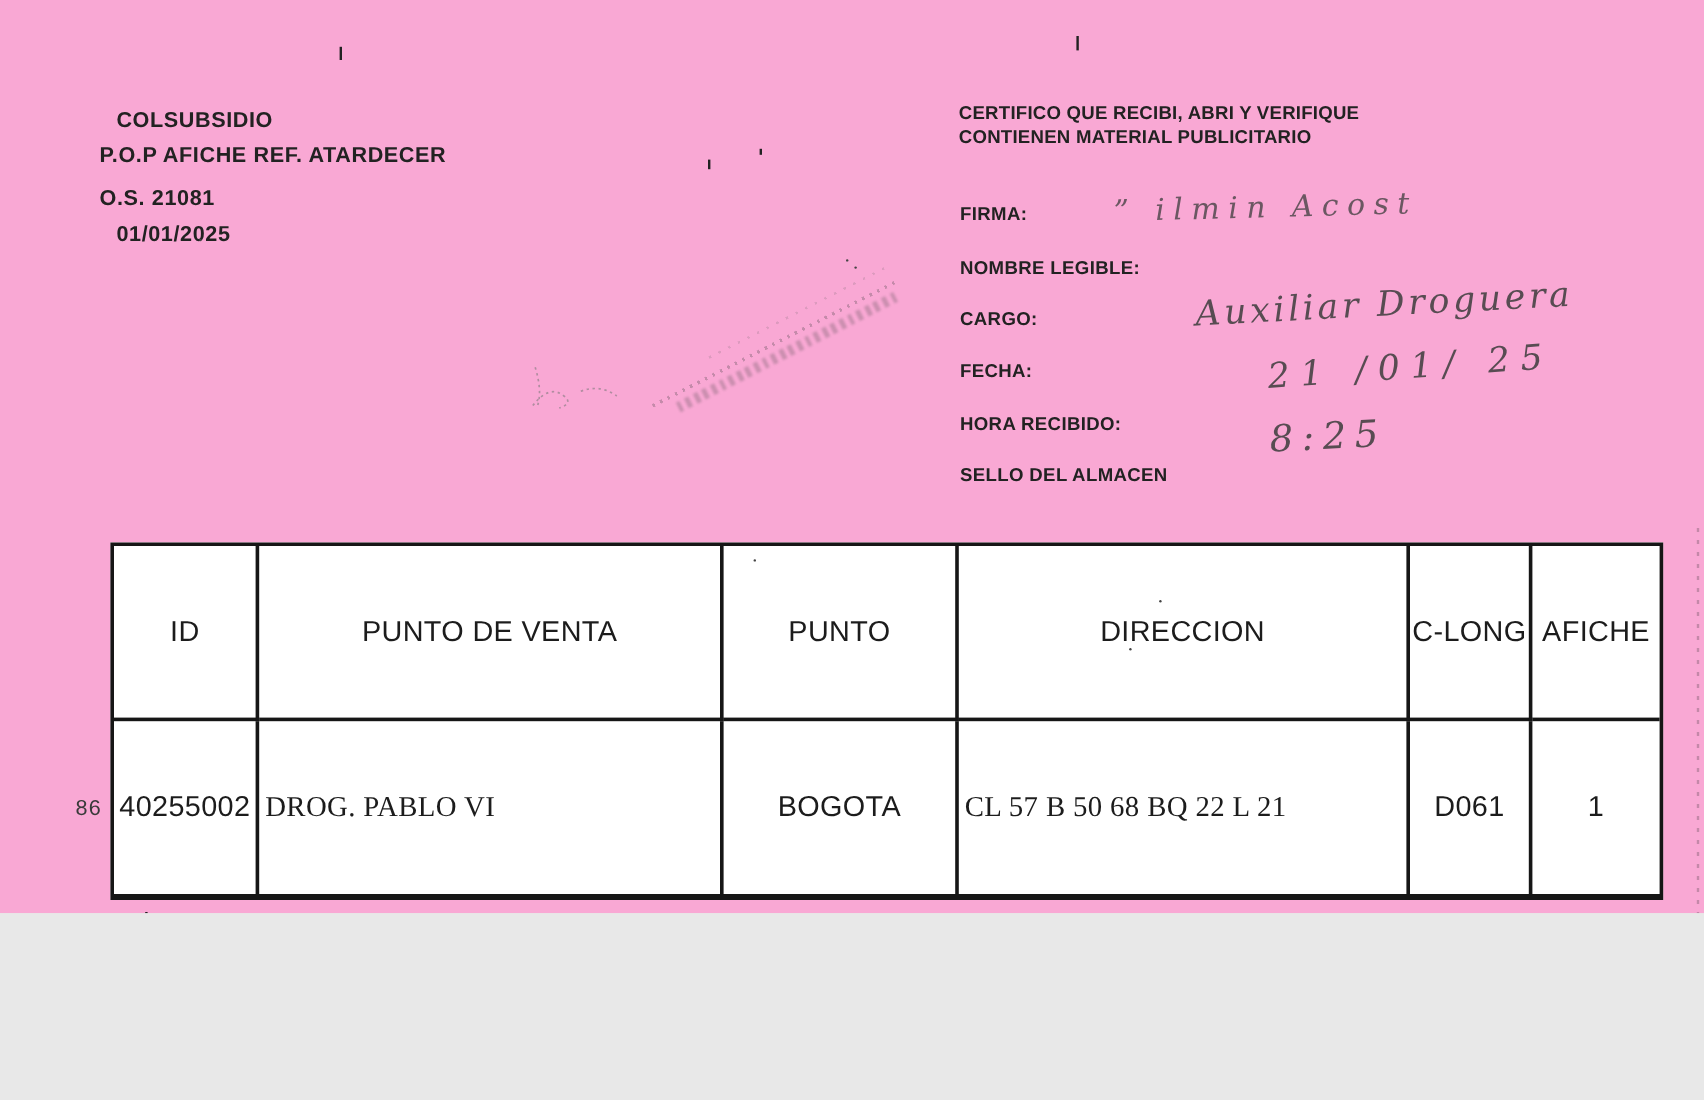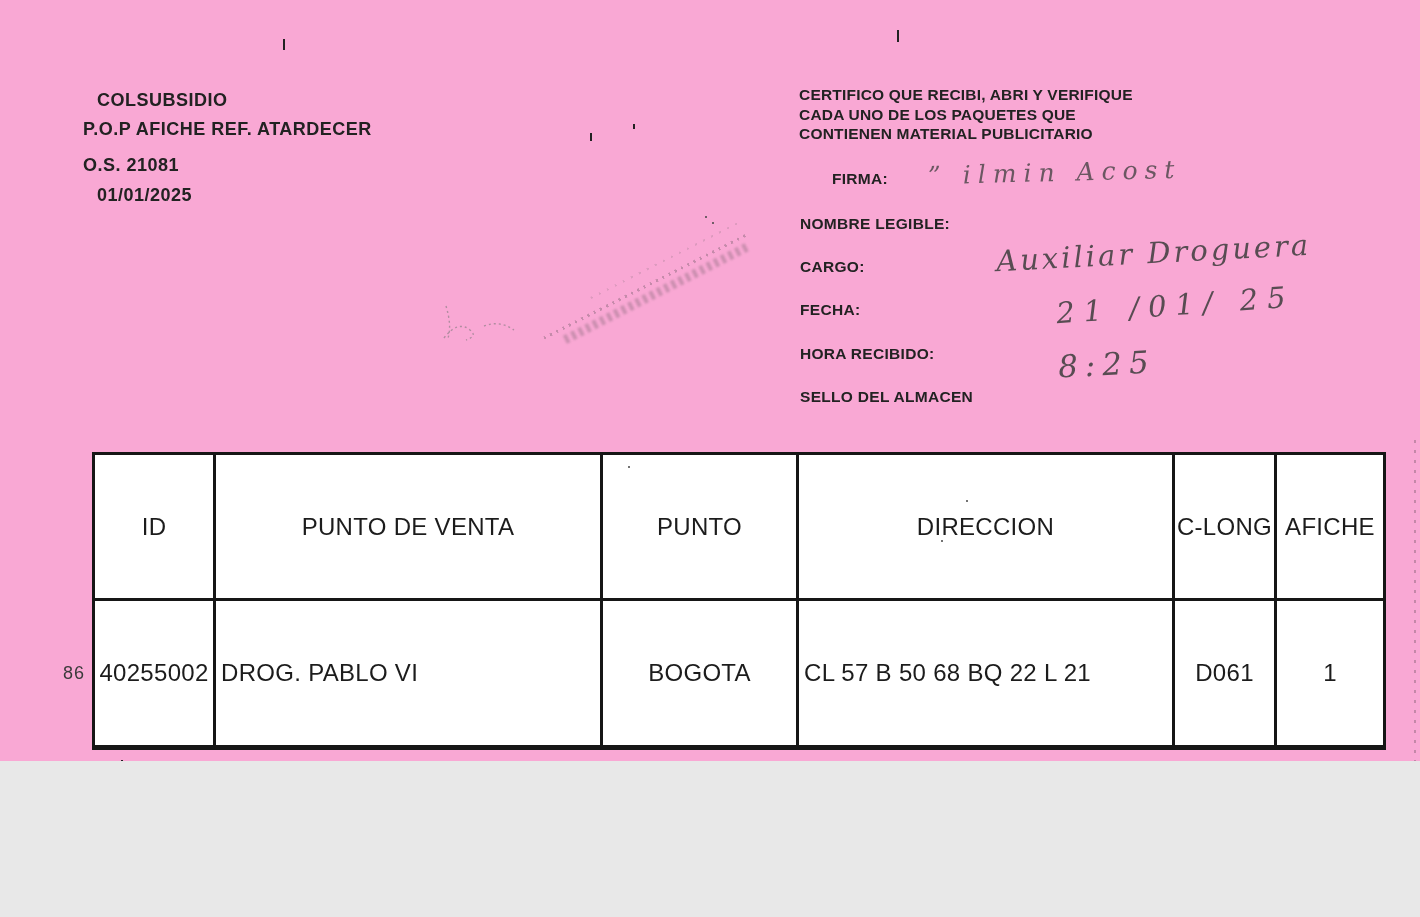--- a/index.html
+++ b/index.html
@@ -17,21 +17,21 @@
   .hl3{left:83px; top:155px;}
   .hl4{left:97px; top:185px;}
   .cert{
     left:799px; top:85px; width:420px;
     font-weight:bold; font-size:15.5px; line-height:19.5px; color:#222;
     letter-spacing:.2px;
   }
   .flabel{
     font-weight:bold; font-size:15.5px; color:#222; letter-spacing:.3px;
   }
-  .fl-firma {left:800px; top:170px;margin-left:32px;}
+  .fl-firma {left:800px; top:170px;}
   .fl-nombre{left:800px; top:215px;}
   .fl-cargo {left:800px; top:258px;}
   .fl-fecha {left:800px; top:301px;}
   .fl-hora  {left:800px; top:345px;}
   .fl-sello {left:800px; top:388px;}
 
   
   .hand{
     font-family:"DejaVu Serif", serif; font-style:italic;
     color:#3c3c3c; white-space:nowrap;
@@ -56,21 +56,21 @@
     border:3px solid #161616; border-bottom-width:5px;
     background:#fff;
   }
   .cell{
     border-right:3px solid #161616; border-bottom:3px solid #161616;
     display:flex; align-items:center; justify-content:center;
     font-size:24px; color:#1c1c1c; letter-spacing:.3px;
   }
   .cell.last-col{border-right:none;}
   .cell.last-row{border-bottom:none;}
-  .cell.al{justify-content:flex-start; padding-left:5px;}
+  .cell.al{justify-content:flex-start; padding-left:5px;font-family:Liberation Serif, serif;}
   .row-num{
     left:63px; top:663px; font-size:18px; color:#3a3a3a; letter-spacing:1px;
   }
 
   
   .stamp{
     left:555px; top:300px; width:235px; height:60px;
     transform:rotate(-27deg); transform-origin:left bottom; pointer-events:none;
   }
   .stamp .s1{
@@ -112,21 +112,20 @@
 
   <div class="hdr-left">
     <div class="abs hl1">COLSUBSIDIO</div>
     <div class="abs hl2">P.O.P AFICHE REF. ATARDECER</div>
     <div class="abs hl3">O.S. 21081</div>
     <div class="abs hl4">01/01/2025</div>
   </div>
 
   <div class="abs cert">
     <div>CERTIFICO QUE RECIBI, ABRI Y VERIFIQUE</div>
-    <div>CADA  UNO DE LOS PAQUETES QUE</div>
     <div>CONTIENEN MATERIAL PUBLICITARIO</div>
   </div>
 
   <div class="abs flabel fl-firma">FIRMA:</div>
   <div class="abs flabel fl-nombre">NOMBRE LEGIBLE:</div>
   <div class="abs flabel fl-cargo">CARGO:</div>
   <div class="abs flabel fl-fecha">FECHA:</div>
   <div class="abs flabel fl-hora">HORA RECIBIDO:</div>
   <div class="abs flabel fl-sello">SELLO DEL ALMACEN</div>
 

